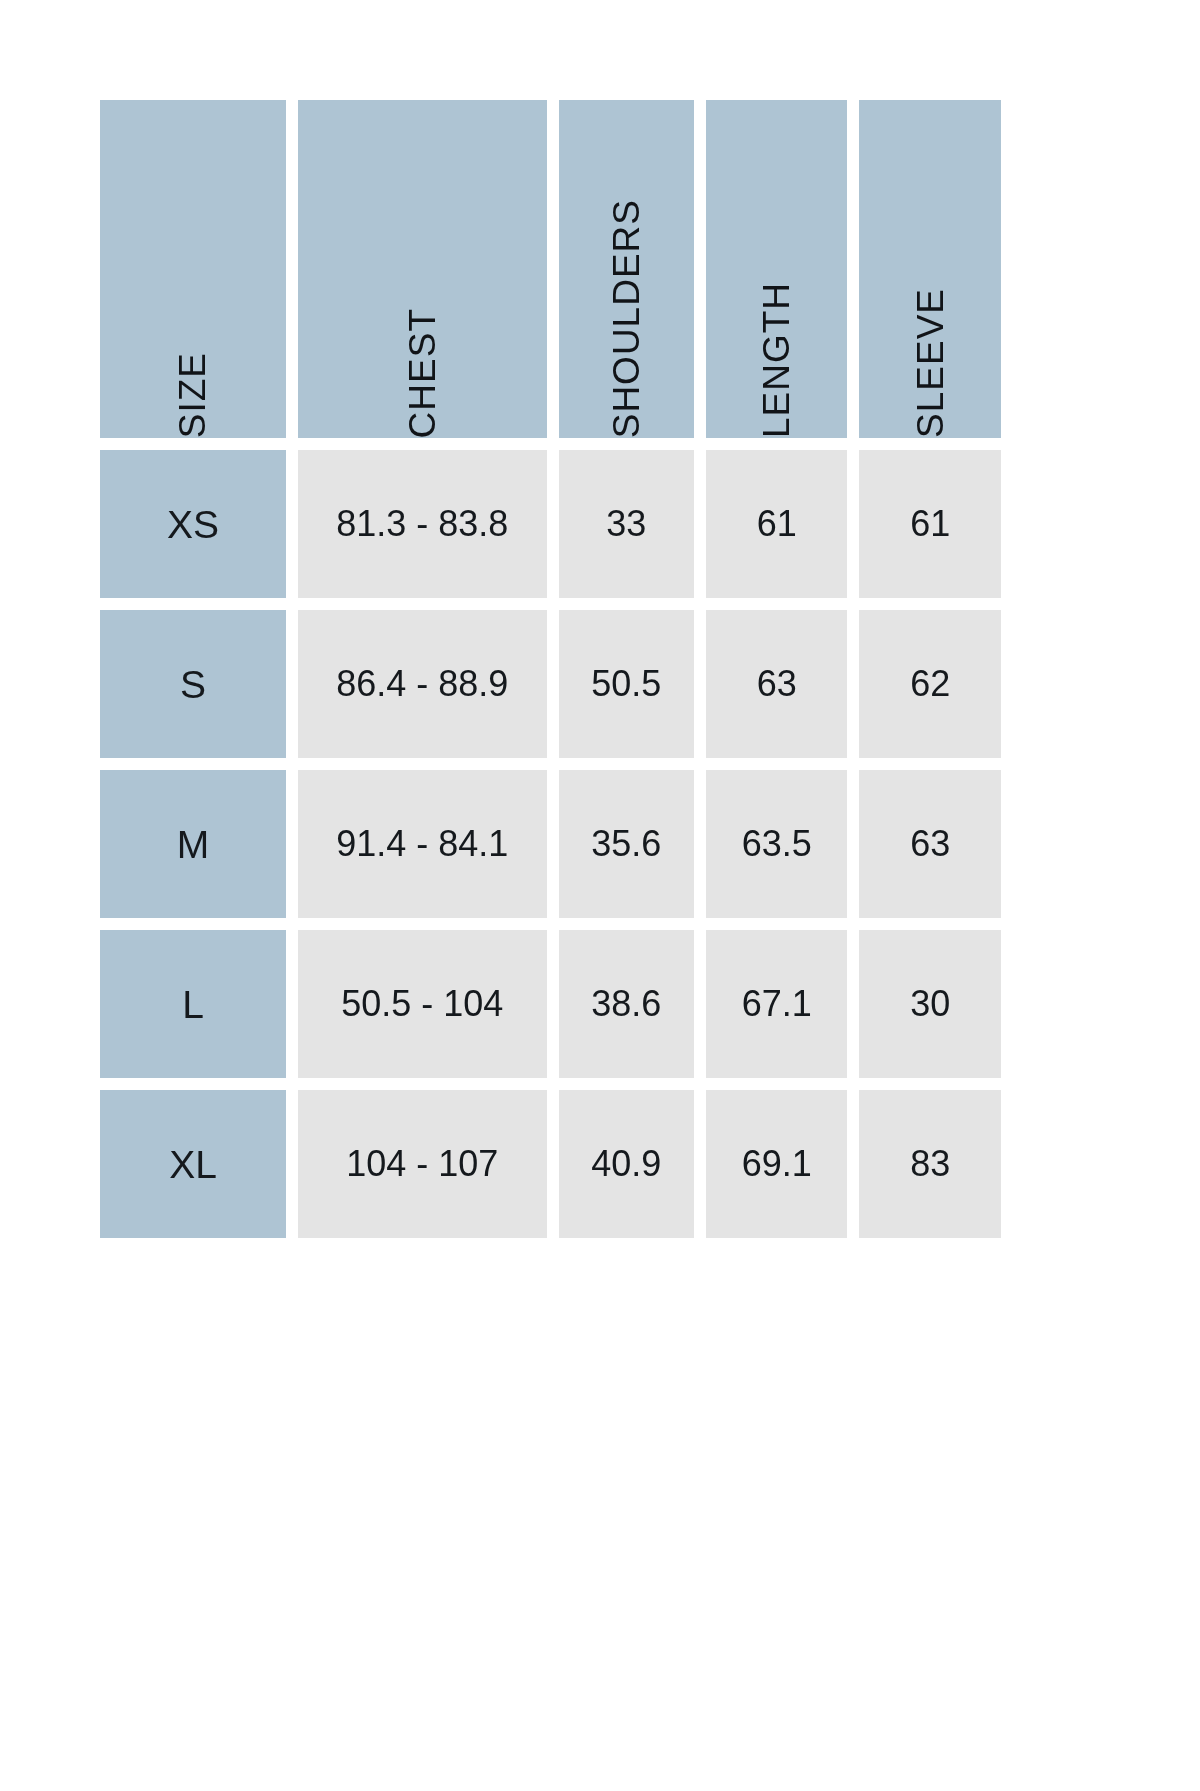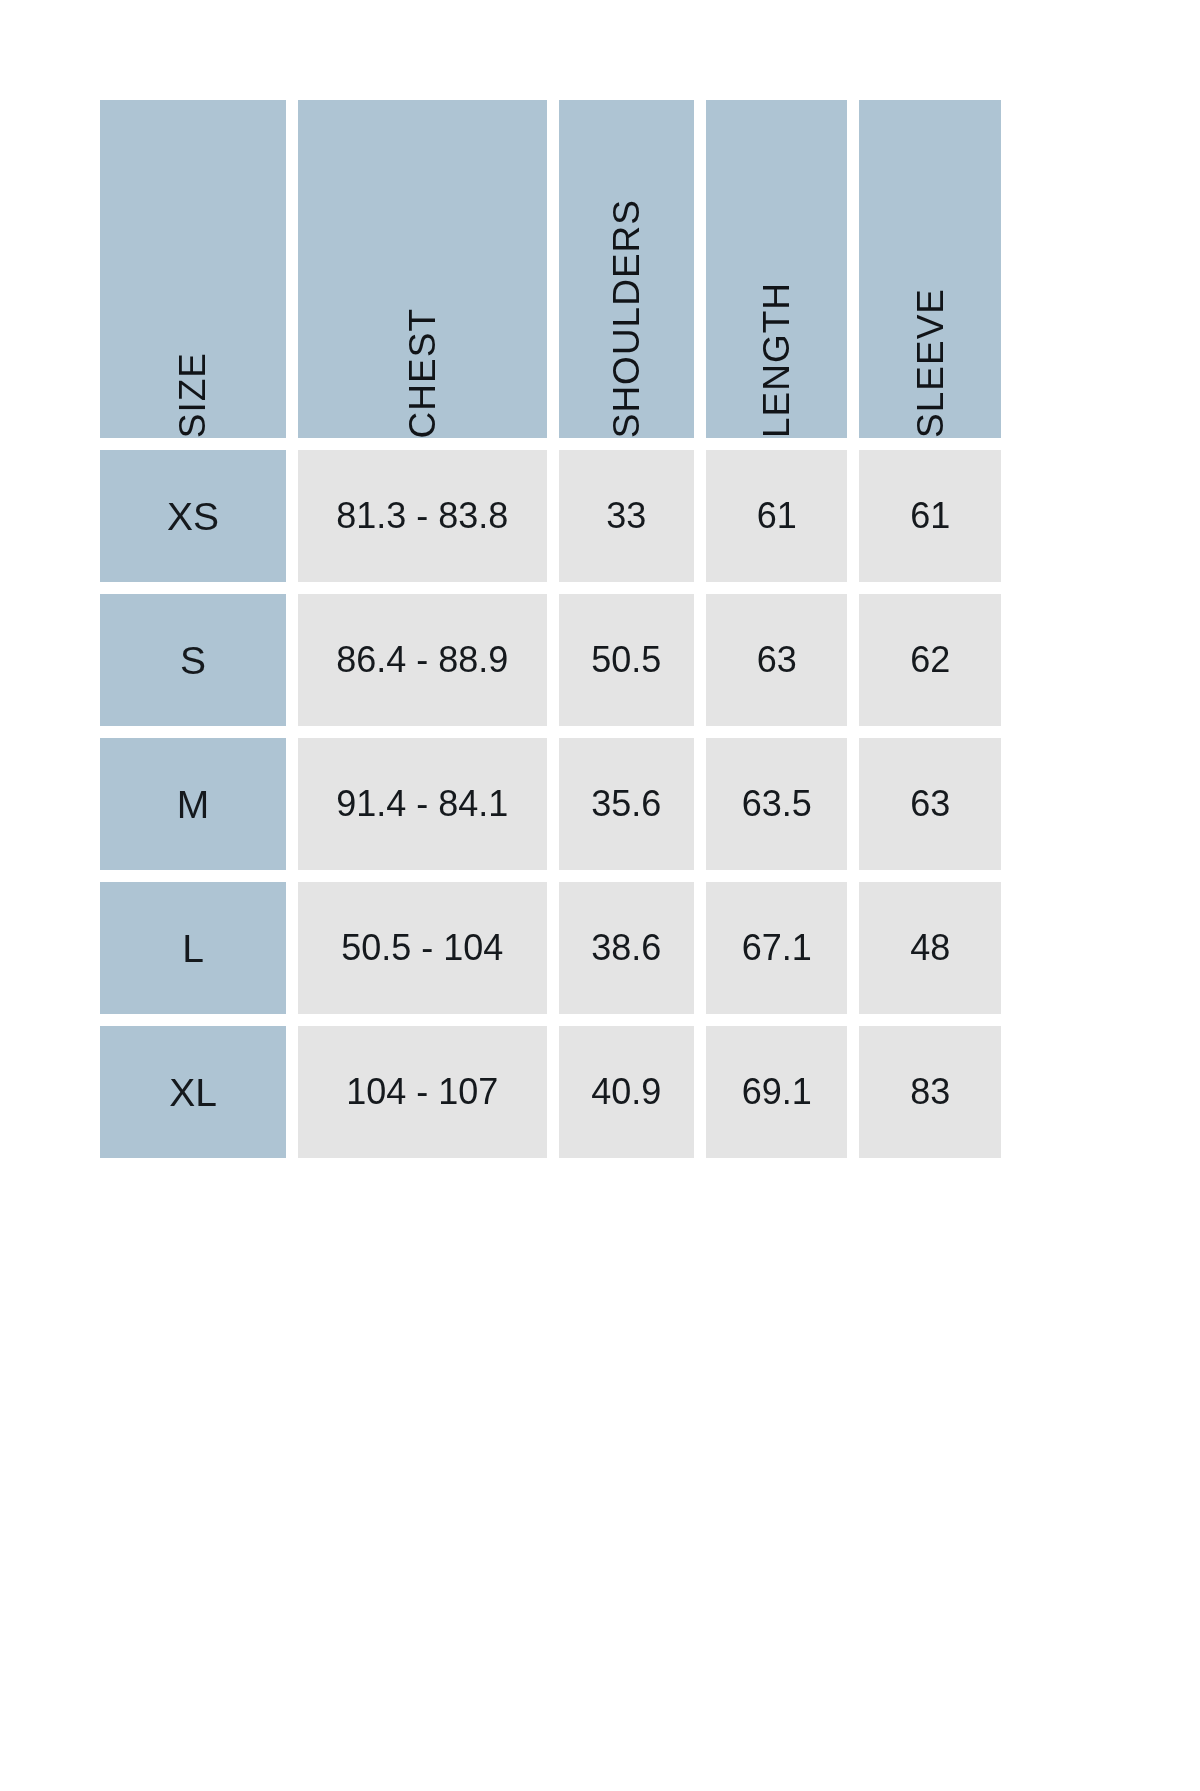--- a/index.html
+++ b/index.html
@@ -69,21 +69,21 @@
     display: flex;
     align-items: flex-end;
     justify-content: center;
     height: 100%;
     width: 100%;
   }
 
   
   .body-row td {
     height: 132px;
-    padding: 0;
+    padding: 8px;
     text-align: center;
     vertical-align: middle;
     background: #e4e4e4;
     color: #15191d;
     font-size: 36px;
     line-height: 1;
     white-space: nowrap;
   }
 
   .body-row td.size-cell {
@@ -155,21 +155,21 @@
         <td>91.4 - 84.1</td>
         <td>35.6</td>
         <td>63.5</td>
         <td>63</td>
       </tr>
       <tr class="body-row">
         <td class="size-cell">L</td>
         <td>50.5 - 104</td>
         <td>38.6</td>
         <td>67.1</td>
-        <td>48</td>
+        <td>30</td>
       </tr>
       <tr class="body-row">
         <td class="size-cell">XL</td>
         <td>104 - 107</td>
         <td>40.9</td>
         <td>69.1</td>
         <td>83</td>
       </tr>
     </tbody>
   </table>

